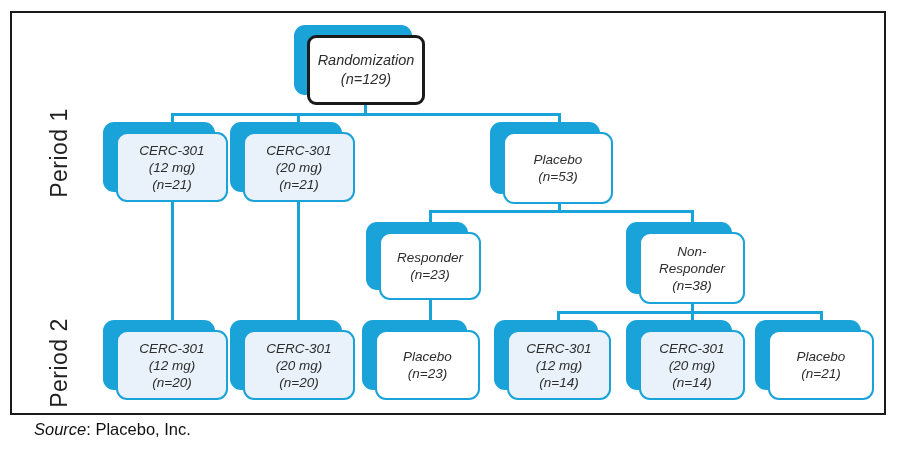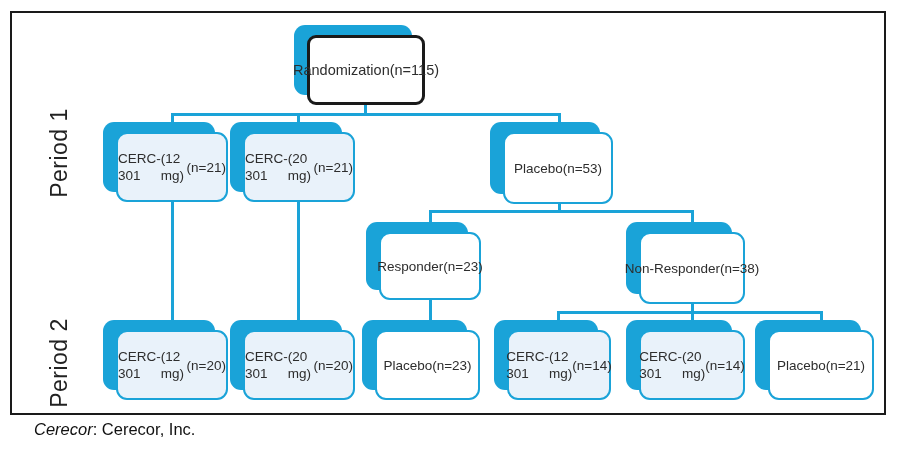--- a/index.html
+++ b/index.html
@@ -46,27 +46,29 @@
     background:var(--accent);
     border-radius:11px;
   }
   .node .front{
     position:absolute;
     left:0;top:0;right:0;bottom:0;
     background:#ffffff;
     border:2.5px solid var(--accent);
     border-radius:11px;
     display:flex;
+    flex-direction:column;
     justify-content:center;
     align-items:center;
     text-align:left;
     font-size:13.5px;
     line-height:17px;
     color:var(--text);
     box-sizing:border-box;
+    font-style:italic;
   }
   .node.light .front{background:var(--light-fill);}
   .node.black .front{
     border:3px solid #1a1a1a;
     border-radius:9px;
     font-size:14.5px;
     line-height:19px;
     background:#ffffff;
   }
   .source{
@@ -106,21 +108,21 @@
     <div class="connector" style="left:679px;top:289px;width:3px;height:12px;"></div>
     <div class="connector" style="left:545px;top:298px;width:266px;height:3px;"></div>
     <div class="connector" style="left:545px;top:298px;width:3px;height:23px;"></div>
     <div class="connector" style="left:679px;top:298px;width:3px;height:23px;"></div>
     <div class="connector" style="left:808px;top:298px;width:3px;height:23px;"></div>
 
     <div class="node black" style="left:295px;top:22px;width:118px;height:70px;">
       <div class="shadow"></div>
       <div class="front">
         <span>Randomization</span>
-        <span>(n=115)</span>
+        <span>(n=129)</span>
       </div>
     </div>
 
     <div class="node light" style="left:104px;top:119px;width:112px;height:70px;">
       <div class="shadow"></div>
       <div class="front">
         <span>CERC-301</span>
         <span>(12 mg)</span>
         <span>(n=21)</span>
       </div>
@@ -208,15 +210,15 @@
       <div class="shadow"></div>
       <div class="front">
         <span>Placebo</span>
         <span>(n=21)</span>
       </div>
     </div>
 
   </div>
 
   <div class="source">
-    <span class="src-prefix">Cerecor</span><span>: Cerecor, Inc.</span>
+    <span class="src-prefix">Source</span><span>: Placebo, Inc.</span>
   </div>
 </div>
 
 </body></html>

